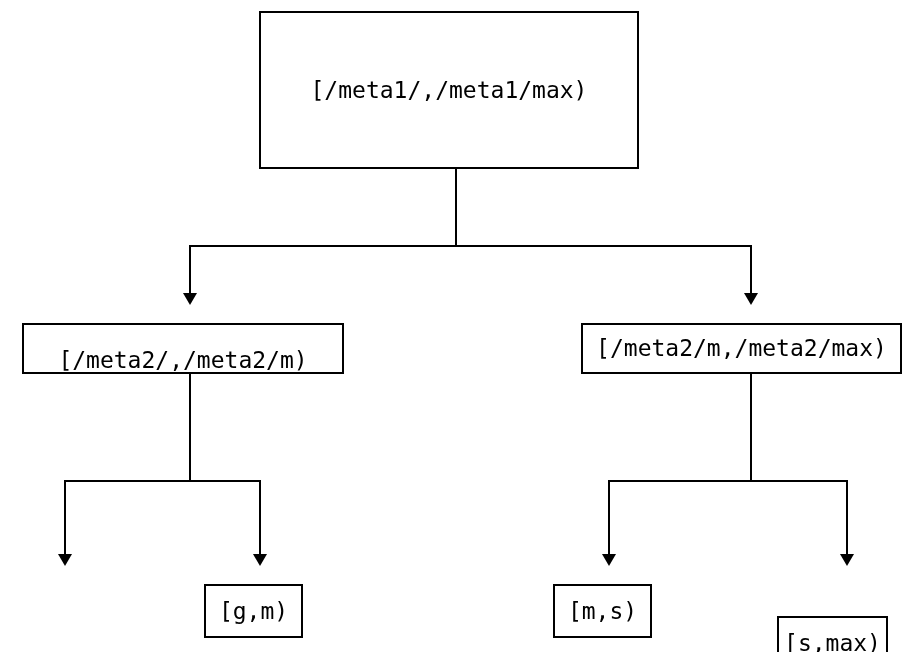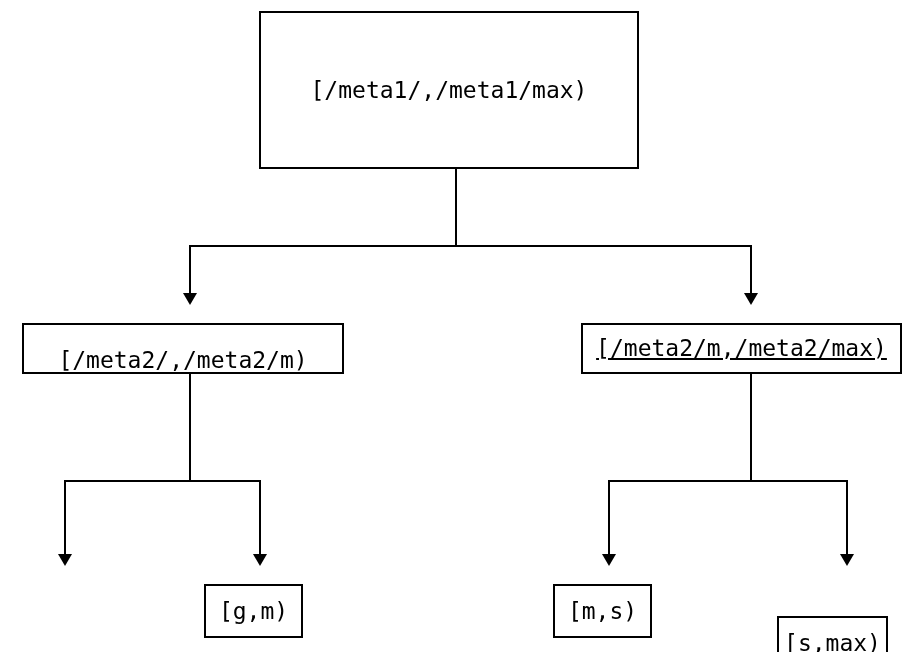--- a/index.html
+++ b/index.html
@@ -67,21 +67,21 @@
   <div class="edge-h" style="left:189px; top:245px; width:563px;"></div>
   <div class="edge-v" style="left:189px; top:245px; height:48px;"></div>
   <div class="arrow-head" style="left:183px; top:293px;"></div>
   <div class="edge-v" style="left:750px; top:245px; height:48px;"></div>
   <div class="arrow-head" style="left:744px; top:293px;"></div>
 
   <div class="node" style="left:22px; top:323px; width:322px; height:51px;align-items:flex-end;">
     <span class="node-label">[/meta2/,/meta2/m)</span>
   </div>
 
-  <div class="node" style="left:581px; top:323px; width:321px; height:51px;text-decoration:underline;">
+  <div class="node" style="left:581px; top:323px; width:321px; height:51px;">
     <span class="node-label">[/meta2/m,/meta2/max)</span>
   </div>
 
   <div class="edge-v" style="left:189px; top:374px; height:108px;"></div>
   <div class="edge-h" style="left:64px; top:480px; width:127px;"></div>
   <div class="edge-h" style="left:189px; top:480px; width:72px;"></div>
   <div class="edge-v" style="left:64px; top:480px; height:74px;"></div>
   <div class="arrow-head" style="left:58px; top:554px;"></div>
   <div class="edge-v" style="left:259px; top:480px; height:74px;"></div>
   <div class="arrow-head" style="left:253px; top:554px;"></div>

